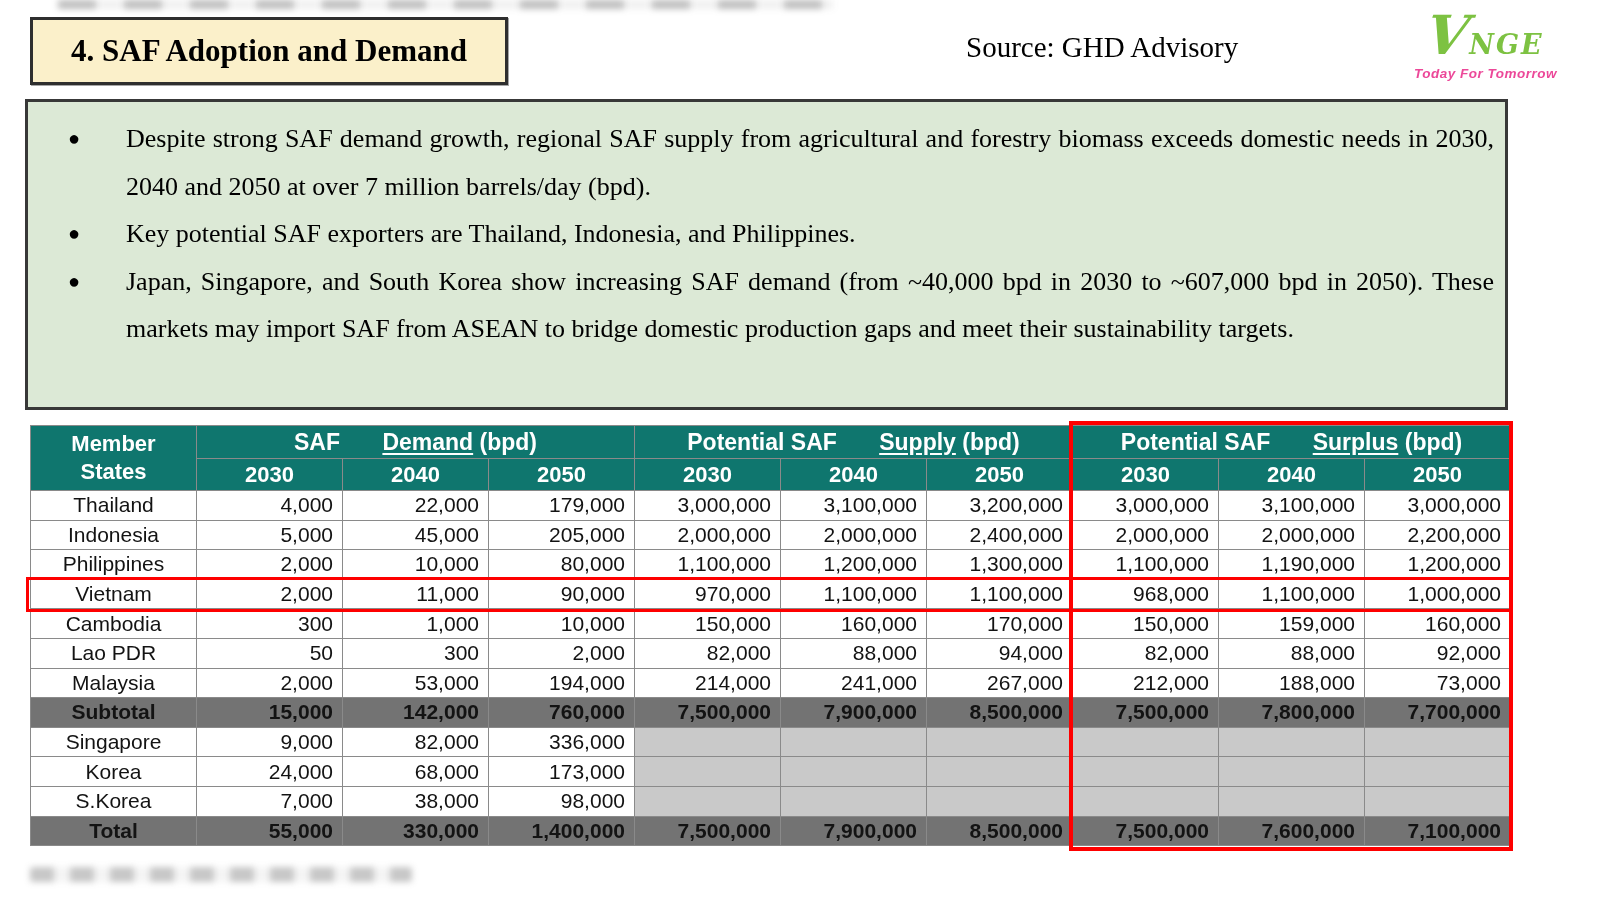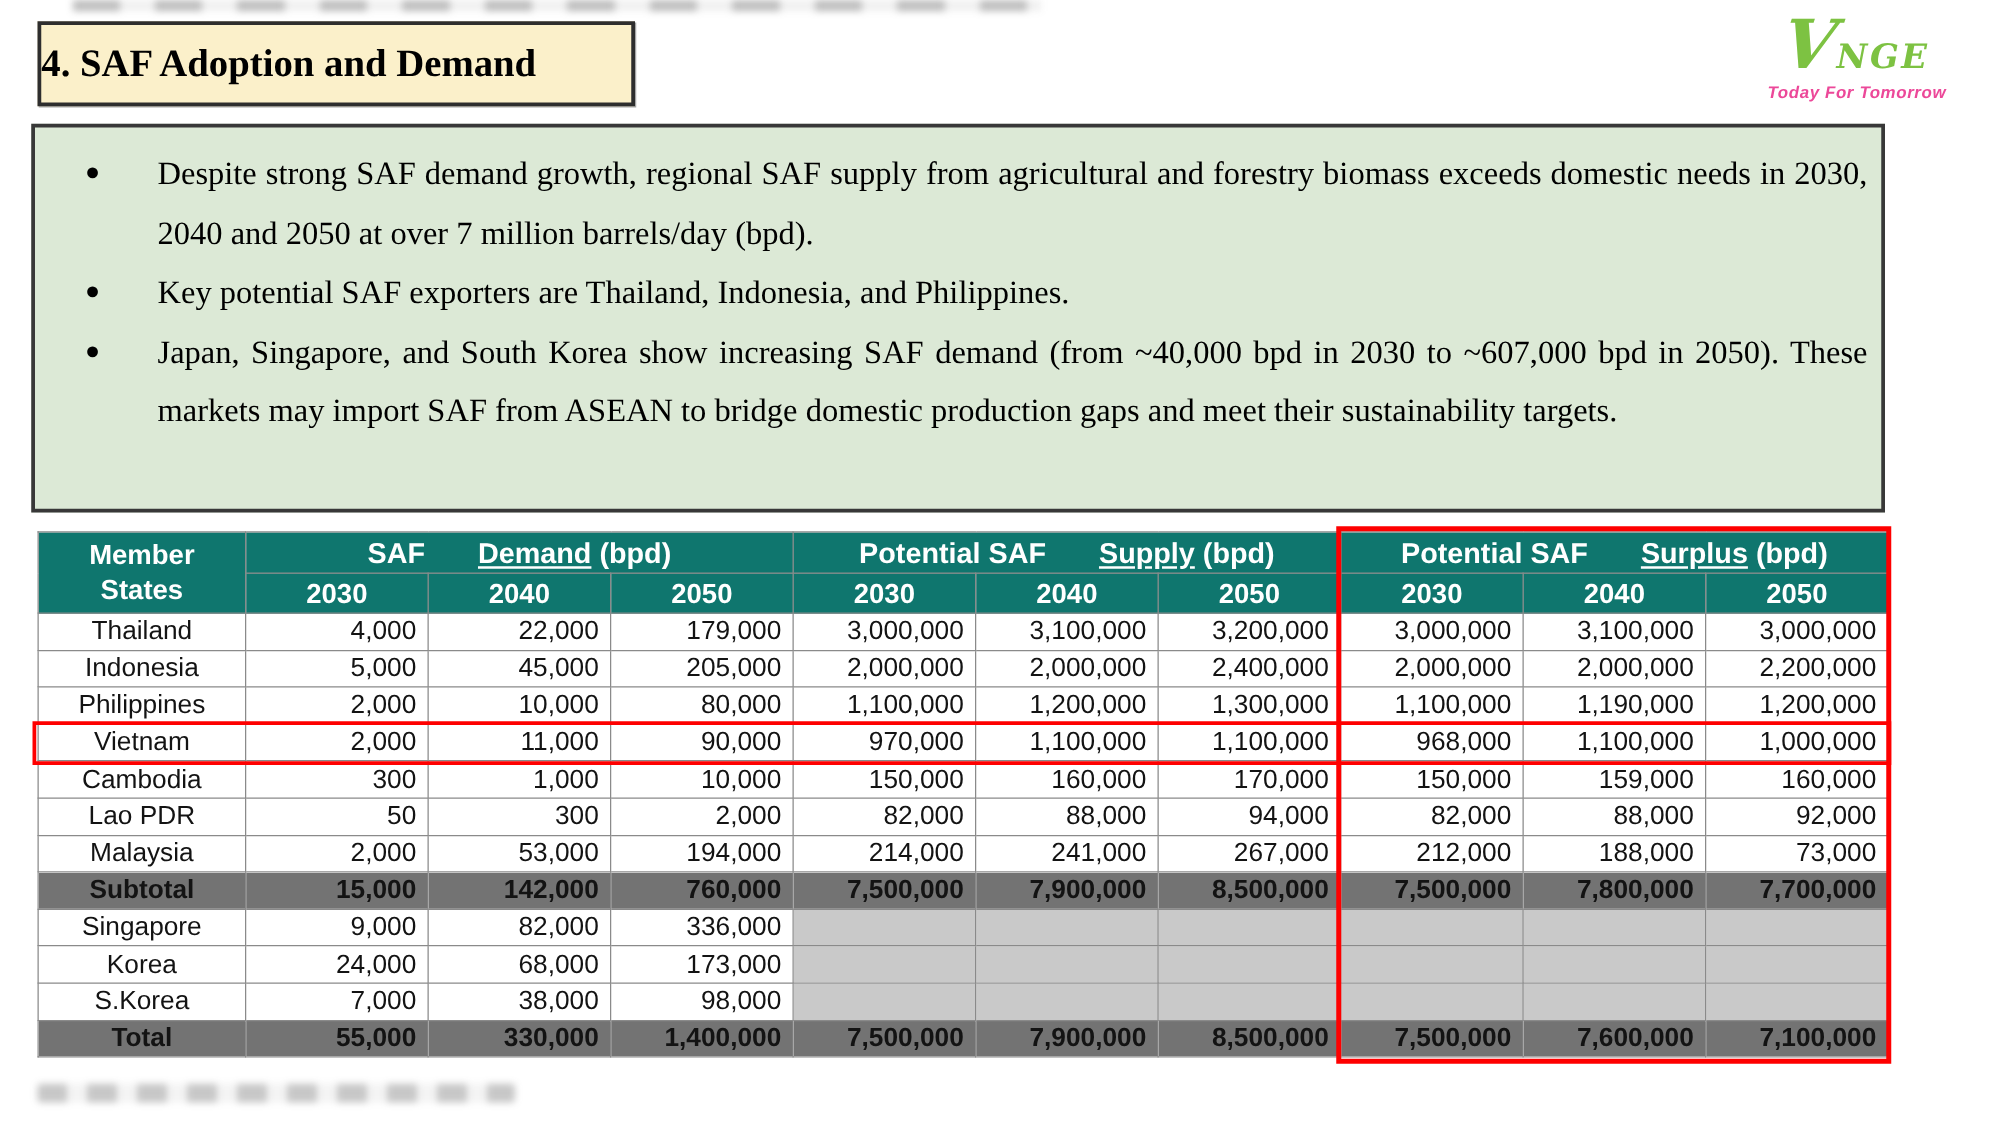--- a/index.html
+++ b/index.html
@@ -5,21 +5,21 @@
   html,body { margin:0; padding:0; background:#ffffff; }
   .slide {
     position:relative; width:1600px; height:900px; background:#ffffff;
     font-family:"Liberation Sans", sans-serif; overflow:hidden;
   }
 
   
   .title-box {
     position:absolute; left:30px; top:17px; width:478px; height:68px;
     background:#FBF0CA; border:3px solid #2e2e2e; box-sizing:border-box;
-    display:flex; align-items:center; justify-content:flex-start;
+    display:flex; align-items:center; justify-content:center;
     box-shadow:1px 1px 0 rgba(0,0,0,0.35);
   }
   .title-box .title-text {
     font-family:"Liberation Serif", serif; font-weight:bold; font-size:31px; color:#000;
   }
   .source-text {
     position:absolute; left:966px; top:31px;
     font-family:"Liberation Serif", serif; font-size:29px; color:#000;
   }
   .logo { position:absolute; left:1413px; top:8px; width:145px; text-align:center; }
@@ -100,20 +100,21 @@
 <body>
 
 <div class="slide">
 
   <div class="smudge-top"></div>
 
   <div class="title-box">
     <span class="title-text">4. SAF Adoption and Demand</span>
   </div>
 
+  <div class="source-text">Source: GHD Advisory</div>
 
   <div class="logo">
     <div class="logo-row"><span class="logo-v">V</span><span class="logo-nge">NGE</span></div>
     <div class="logo-tagline">Today For Tomorrow</div>
   </div>
 
   <div class="bullets-box">
     <div class="bullet-item">
       <span class="bullet-dot">●</span>
       <div class="bullet-text">Despite strong SAF demand growth, regional SAF supply from agricultural and forestry biomass exceeds domestic needs in 2030, 2040 and 2050 at over 7 million barrels/day (bpd).</div>

